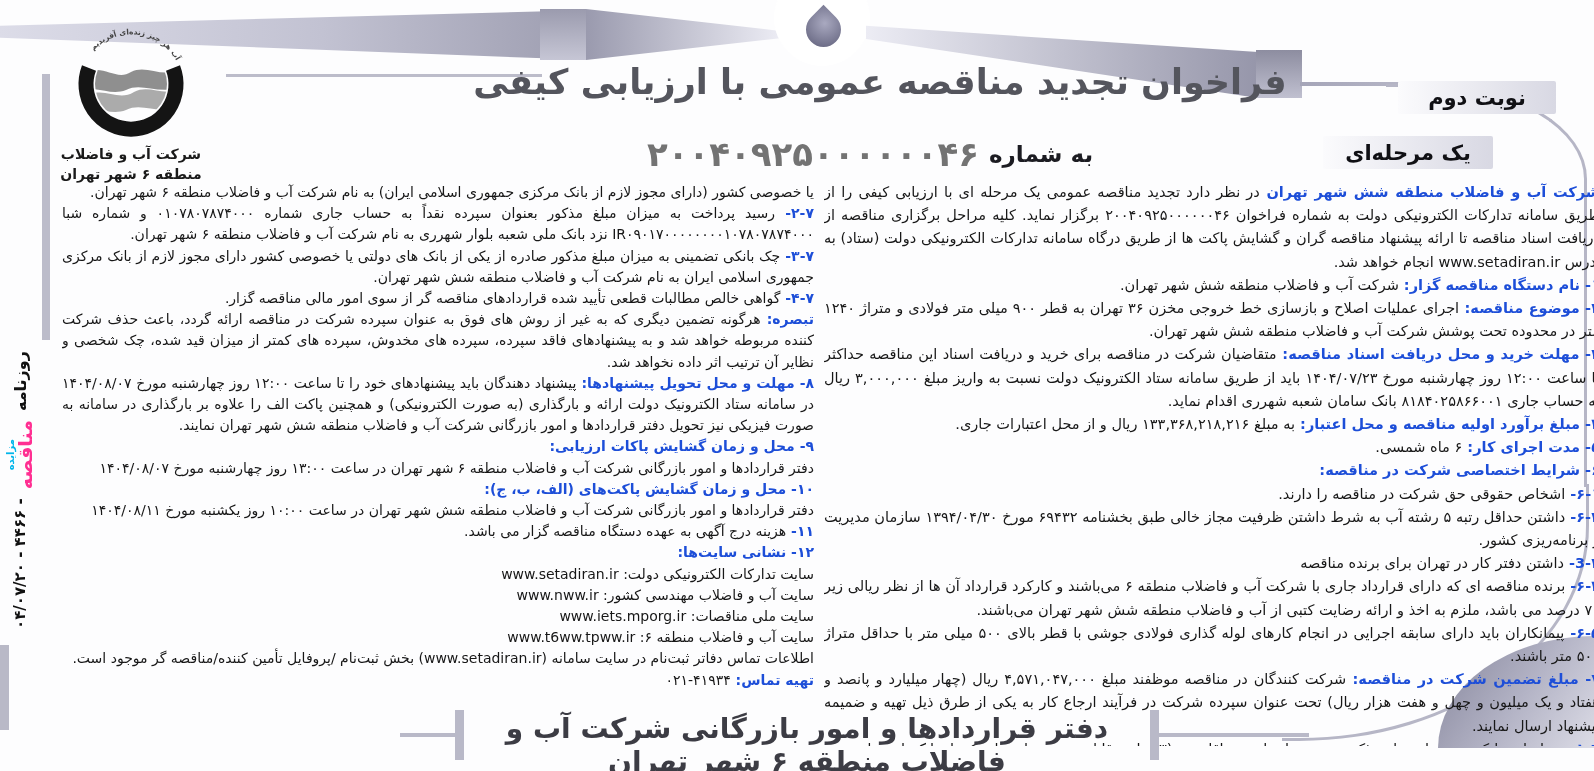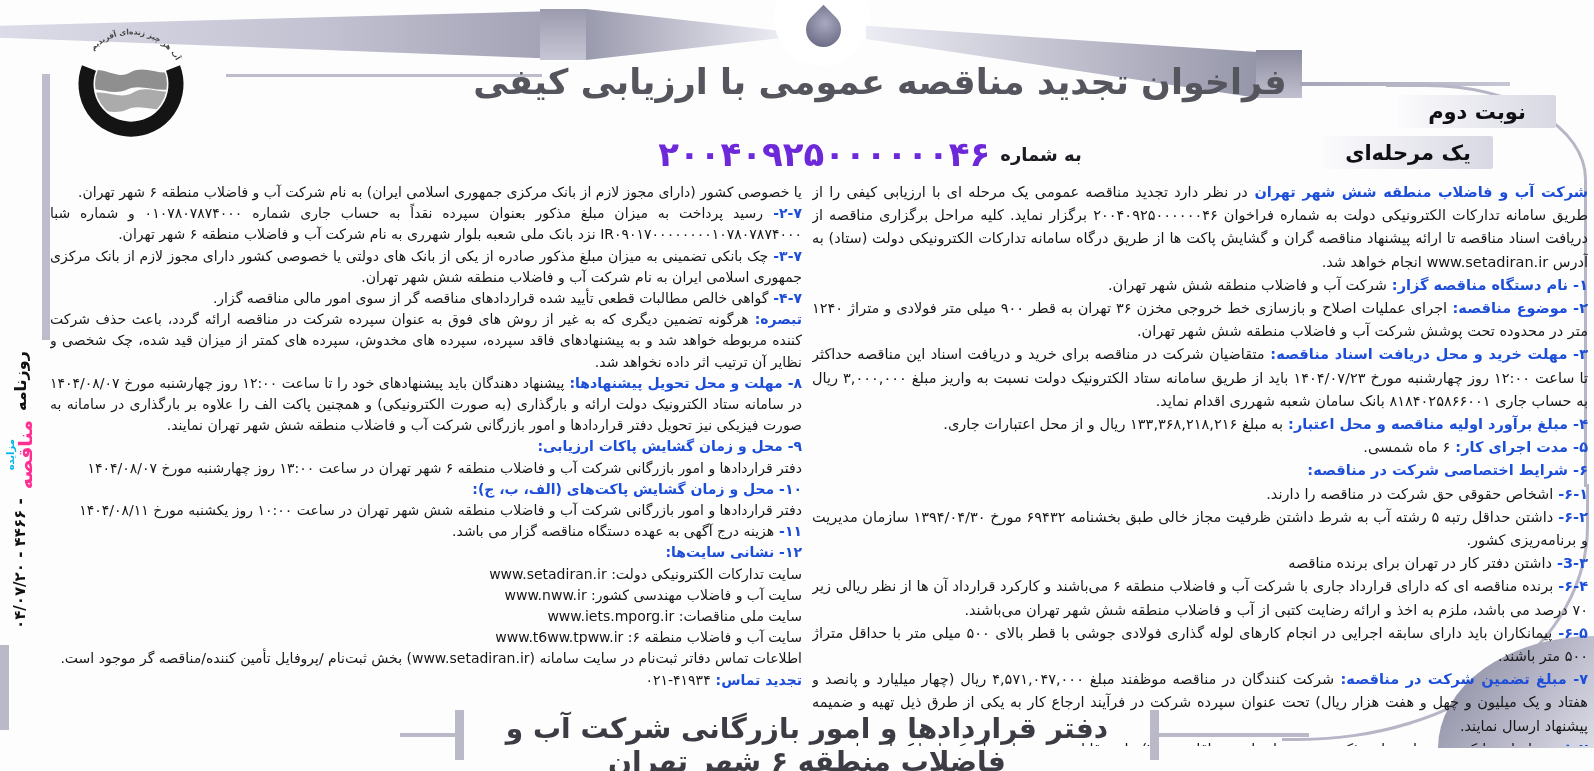--- a/index.html
+++ b/index.html
@@ -34,34 +34,34 @@
   .corner-swoosh{position:absolute;left:1438px;top:636px;width:156px;height:112px;
     border-top-left-radius:100% 100%;
     background:linear-gradient(125deg,#84849a 0%,#b4b4c6 55%,#dcdce6 100%);}
   .frame-topline{position:absolute;left:226px;top:74px;width:316px;height:3px;background:#bcbcca;}
   .frame-leftbar{position:absolute;left:42px;top:74px;width:8px;height:266px;background:#bcbcca;}
   .edge-leftbar{position:absolute;left:0;top:645px;width:9px;height:85px;background:#b9b9c7;}
   
   .badge{position:absolute;height:33px;display:flex;align-items:center;justify-content:center;
     background:linear-gradient(270deg,#d8d8e3,#fbfbfd);border-radius:2px;
     font-size:21px;font-weight:bold;color:#101014;direction:rtl;}
-  .badge1{left:1398px;top:95px;width:158px;}
+  .badge1{left:1398px;top:81px;width:158px;}
   .badge2{left:1323px;top:136px;width:170px;}
   
   .logo{position:absolute;left:50px;top:22px;width:162px;text-align:center;}
   .logo-caption{font-size:14px;font-weight:bold;color:#1a1a1a;line-height:1.45;direction:rtl;margin-top:-4px;}
   
   .title{position:absolute;left:330px;top:62px;width:1100px;text-align:center;direction:rtl;
     font-size:35px;font-weight:bold;color:#54555d;}
   .subtitle{position:absolute;left:420px;top:134px;width:900px;display:flex;direction:rtl;
     align-items:center;justify-content:center;gap:10px;}
-  .subtitle .lbl{font-size:18px;font-weight:bold;color:#1c1c22;}
-  .subtitle .num{font-size:34px;font-weight:bold;color:#6d28d9;letter-spacing:1px;}
+  .subtitle .lbl{font-size:23px;font-weight:bold;color:#1c1c22;}
+  .subtitle .num{font-size:34px;font-weight:bold;color:#737373;letter-spacing:1px;}
   
-  .col{position:absolute;direction:rtl;text-align:justify;overflow:hidden;}
+  .col{position:absolute;direction:rtl;text-align:justify;overflow:hidden;margin-left:12px;}
   .col-right{left:812px;top:181px;width:776px;height:565px;font-size:14.5px;line-height:23.2px;}
   .col-left{left:50px;top:182px;width:752px;height:532px;font-size:14px;line-height:21.2px;}
   .item b{color:#1d4ed8;}
   
   .sidebar{position:absolute;left:-190px;top:470px;width:420px;height:40px;
     transform:rotate(-90deg);display:flex;align-items:center;justify-content:center;
     direction:rtl;gap:9px;white-space:nowrap;}
   .sidebar .np{font-size:16px;font-weight:bold;color:#111;}
   .sidebar .brand{display:flex;flex-direction:column;align-items:center;line-height:1;}
   .sidebar .brand .b2{font-size:10px;font-weight:bold;color:#00b5ea;}
@@ -108,20 +108,24 @@
       </defs>
       <text font-size="7.5" fill="#444" font-weight="bold">
         <textPath href="#arcpath" startOffset="14%">از آب هر چیز زنده‌ای آفریدیم</textPath>
       </text>
       <path d="M 33,46 A 45,45 0 1 0 117,46" fill="none" stroke="#141414" stroke-width="15"></path>
       <g clip-path="url(#inner)">
         <path d="M30,52 C45,40 60,60 75,50 C90,42 105,56 122,48 L122,66 C100,72 85,60 70,68 C55,74 42,64 30,68 Z" fill="#8f8f8f"></path>
         <path d="M30,74 C48,64 62,80 78,70 C92,62 108,74 122,68 L122,86 C100,92 85,80 70,88 C55,94 42,84 30,88 Z" fill="#ababab"></path>
       </g>
     </svg>
+    <div class="logo-caption">
+      <div>شرکت آب و فاضلاب</div>
+      <div>منطقه ۶ شهر تهران</div>
+    </div>
   </div>
 
   <div class="title">فراخوان تجدید مناقصه عمومی با ارزیابی کیفی</div>
   <div class="subtitle">
     <span class="lbl">به شماره</span>
     <span class="num">۲۰۰۴۰۹۲۵۰۰۰۰۰۰۴۶</span>
   </div>
 
   <div class="col col-right" id="col-right">
       <div class="item"><b>شرکت آب و فاضلاب منطقه شش شهر تهران </b><span>در نظر دارد تجدید مناقصه عمومی یک مرحله ای با ارزیابی کیفی را از طریق سامانه تدارکات الکترونیکی دولت به شماره فراخوان ۲۰۰۴۰۹۲۵۰۰۰۰۰۰۴۶ برگزار نماید. کلیه مراحل برگزاری مناقصه از دریافت اسناد مناقصه تا ارائه پیشنهاد مناقصه گران و گشایش پاکت ها از طریق درگاه سامانه تدارکات الکترونیکی دولت (ستاد) به آدرس www.setadiran.ir انجام خواهد شد.</span></div>
@@ -150,21 +154,21 @@
       <div class="item"><span>دفتر قراردادها و امور بازرگانی شرکت آب و فاضلاب منطقه ۶ شهر تهران در ساعت ۱۳:۰۰ روز چهارشنبه مورخ ۱۴۰۴/۰۸/۰۷</span></div>
       <div class="item"><b>۱۰- محل و زمان گشایش پاکت‌های (الف، ب، ج): </b></div>
       <div class="item"><span>دفتر قراردادها و امور بازرگانی شرکت آب و فاضلاب منطقه شش شهر تهران در ساعت ۱۰:۰۰ روز یکشنبه مورخ ۱۴۰۴/۰۸/۱۱</span></div>
       <div class="item"><b>۱۱- </b><span>هزینه درج آگهی به عهده دستگاه مناقصه گزار می باشد.</span></div>
       <div class="item"><b>۱۲- نشانی سایت‌ها: </b></div>
       <div class="item"><span>سایت تدارکات الکترونیکی دولت: www.setadiran.ir</span></div>
       <div class="item"><span>سایت آب و فاضلاب مهندسی کشور: www.nww.ir</span></div>
       <div class="item"><span>سایت ملی مناقصات: www.iets.mporg.ir</span></div>
       <div class="item"><span>سایت آب و فاضلاب منطقه ۶: www.t6ww.tpww.ir</span></div>
       <div class="item"><span>اطلاعات تماس دفاتر ثبت‌نام در سایت سامانه (www.setadiran.ir) بخش ثبت‌نام /پروفایل تأمین کننده/مناقصه گر موجود است.</span></div>
-      <div class="item"><b>تجدید تماس: </b><span>۴۱۹۳۴-۰۲۱</span></div>
+      <div class="item"><b>تهیه تماس: </b><span>۴۱۹۳۴-۰۲۱</span></div>
     </div>
 
   <div class="sidebar">
     <span class="np">روزنامه</span>
     <span class="brand">
       <span class="b2">مزایده</span>
       <span class="b1">مناقصه</span>
     </span>
     <span class="tail">- ۴۴۶۶ - ۰۴/۰۷/۲۰</span>
   </div>

